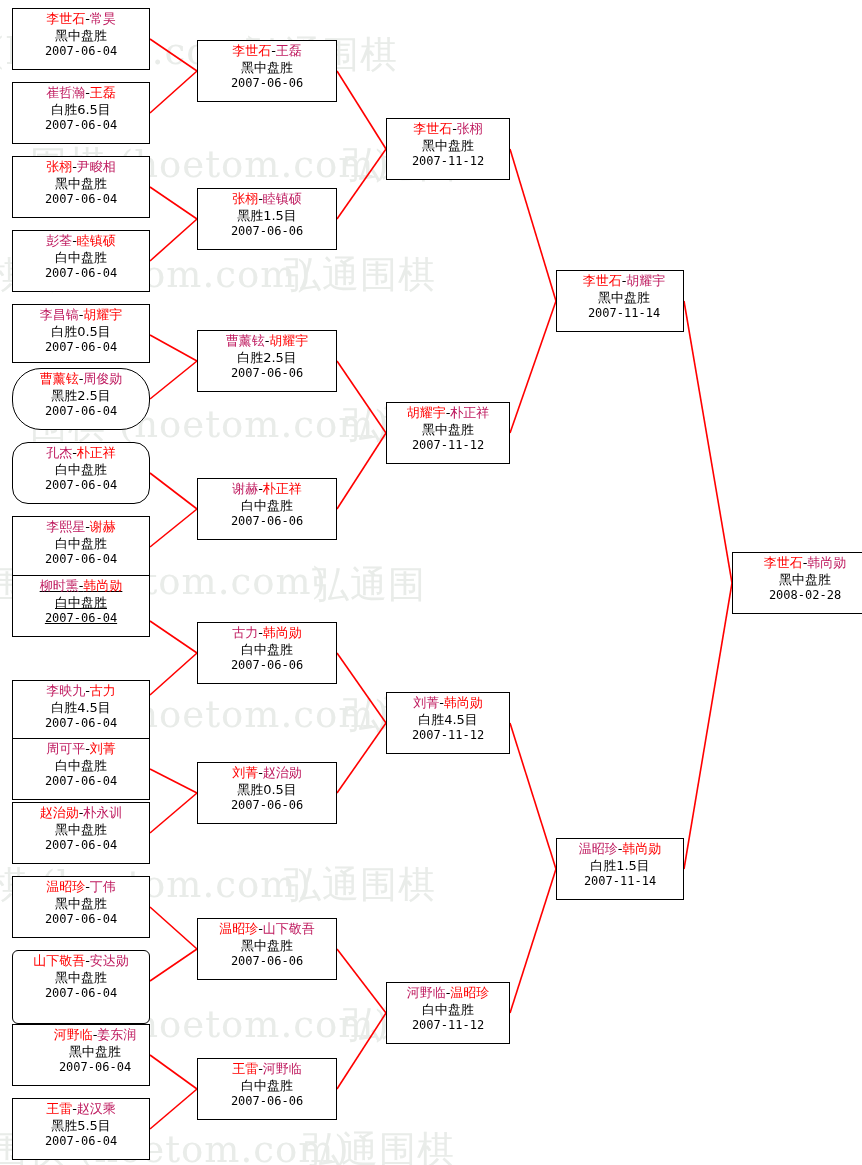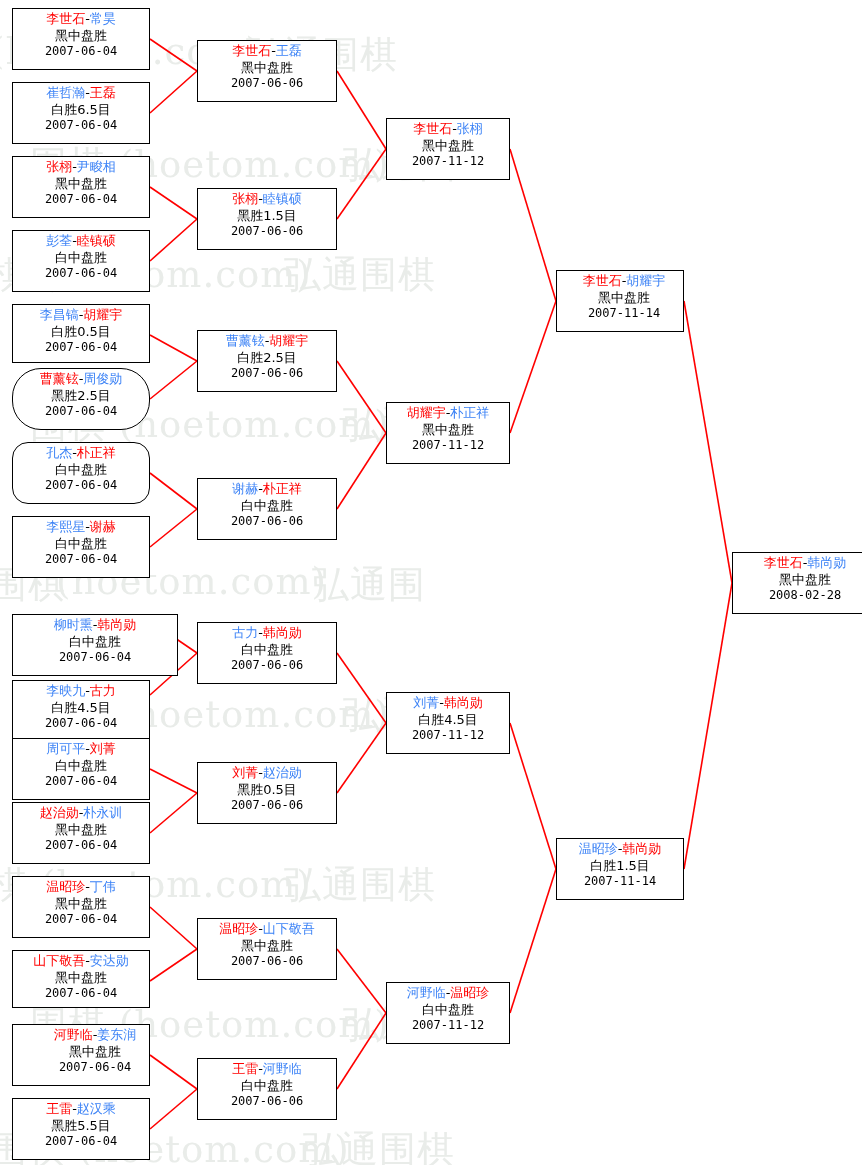--- a/index.html
+++ b/index.html
@@ -59,21 +59,21 @@
   }
   .match .date {
     white-space: nowrap;
     font-family: "DejaVu Sans Mono", "Liberation Mono", monospace;
     font-size: 12px;
   }
   .w {
     color: #ff0000;
   }
   .l {
-    color: #3b82f6;
+    color: #be185d;
   }
 </style>
 </head>
 <body>
 
 <div id="board">
 
   <div id="watermarks">
       <div class="wm" style="left: -10px; top: 30px;">(hoetom.com)</div>
       <div class="wm" style="left: 246px; top: 30px;">弘通围棋</div>
@@ -163,21 +163,21 @@
       <div class="match" id="box-r1m07" style="left: 12px; top: 442px; width: 138px; height: 62px; border-radius: 16px;">
         <div class="players"><span class="l">孔杰</span><span>-</span><span class="w">朴正祥</span></div>
         <div class="result">白中盘胜</div>
         <div class="date">2007-06-04</div>
       </div>
       <div class="match" id="box-r1m08" style="left: 12px; top: 516px; width: 138px; height: 62px;">
         <div class="players"><span class="l">李熙星</span><span>-</span><span class="w">谢赫</span></div>
         <div class="result">白中盘胜</div>
         <div class="date">2007-06-04</div>
       </div>
-      <div class="match" id="box-r1m09" style="left: 12px; top: 614px; width: 166px; height: 62px;">
+      <div class="match" id="box-r1m09" style="left: 12px; top: 575px; width: 138px; height: 62px; text-decoration: underline;">
         <div class="players"><span class="l">柳时熏</span><span>-</span><span class="w">韩尚勋</span></div>
         <div class="result">白中盘胜</div>
         <div class="date">2007-06-04</div>
       </div>
       <div class="match" id="box-r1m10" style="left: 12px; top: 680px; width: 138px; height: 78px;">
         <div class="players"><span class="l">李映九</span><span>-</span><span class="w">古力</span></div>
         <div class="result">白胜4.5目</div>
         <div class="date">2007-06-04</div>
       </div>
       <div class="match" id="box-r1m11" style="left: 12px; top: 738px; width: 138px; height: 62px;">
@@ -188,21 +188,21 @@
       <div class="match" id="box-r1m12" style="left: 12px; top: 802px; width: 138px; height: 62px;">
         <div class="players"><span class="w">赵治勋</span><span>-</span><span class="l">朴永训</span></div>
         <div class="result">黑中盘胜</div>
         <div class="date">2007-06-04</div>
       </div>
       <div class="match" id="box-r1m13" style="left: 12px; top: 876px; width: 138px; height: 62px;">
         <div class="players"><span class="w">温昭珍</span><span>-</span><span class="l">丁伟</span></div>
         <div class="result">黑中盘胜</div>
         <div class="date">2007-06-04</div>
       </div>
-      <div class="match" id="box-r1m14" style="left: 12px; top: 950px; width: 138px; height: 58px;">
+      <div class="match" id="box-r1m14" style="left: 12px; top: 950px; width: 138px; height: 74px; border-radius: 6px;">
         <div class="players"><span class="w">山下敬吾</span><span>-</span><span class="l">安达勋</span></div>
         <div class="result">黑中盘胜</div>
         <div class="date">2007-06-04</div>
       </div>
       <div class="match" id="box-r1m15" style="left: 12px; top: 1024px; width: 138px; height: 62px; padding-left: 28px;">
         <div class="players"><span class="w">河野临</span><span>-</span><span class="l">姜东润</span></div>
         <div class="result">黑中盘胜</div>
         <div class="date">2007-06-04</div>
       </div>
       <div class="match" id="box-r1m16" style="left: 12px; top: 1098px; width: 138px; height: 62px;">

